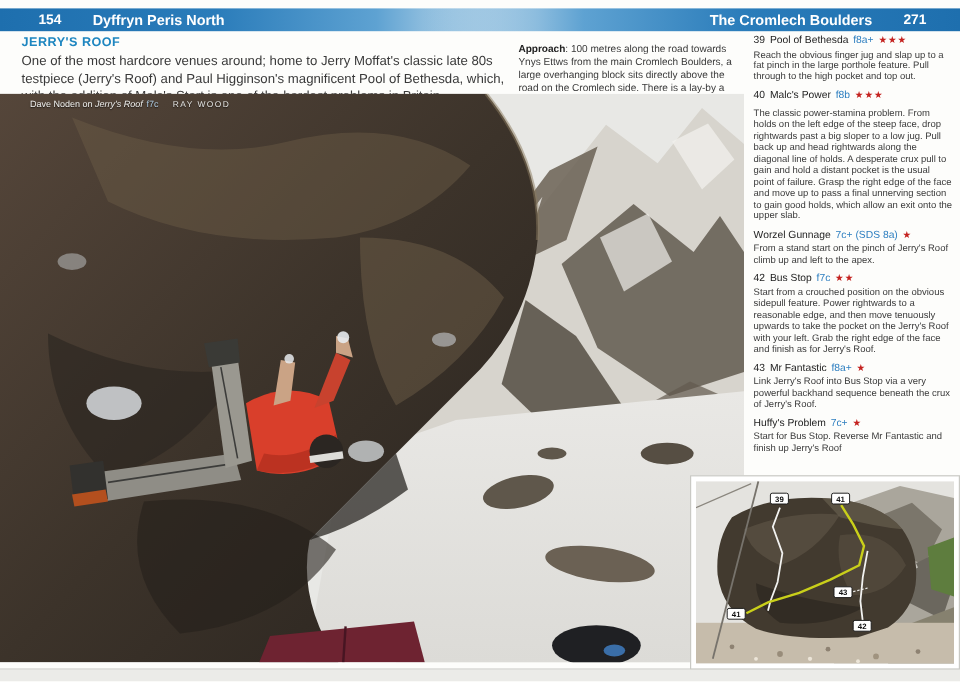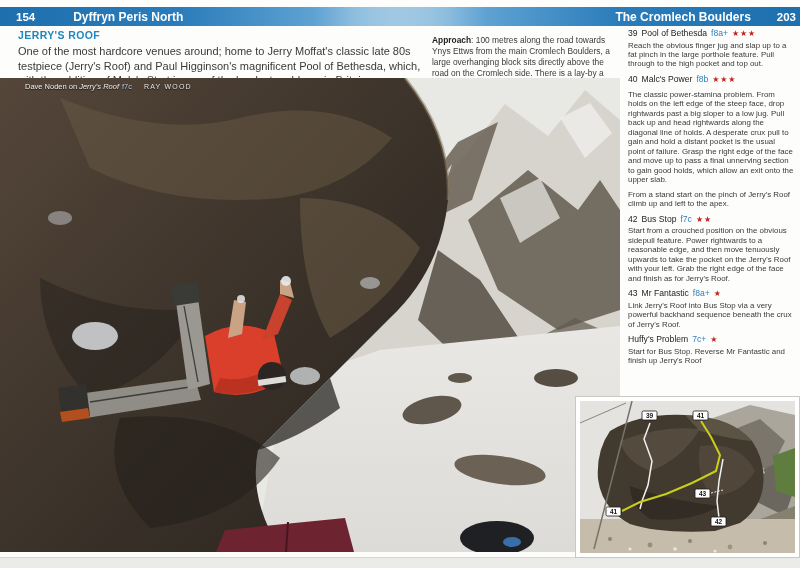--- a/index.html
+++ b/index.html
@@ -4,23 +4,23 @@
 <style>
   * { margin:0; padding:0; box-sizing:border-box; }
   html,body { background:#ffffff; }
   .page {
     position:relative; width:800px; height:568px; overflow:hidden;
     background:#fdfdfb; font-family:"Liberation Sans", sans-serif;
   }
   
   .hdr { position:absolute; top:7px; height:19px; display:flex; align-items:center;
          color:#fff; font-weight:bold; font-size:12px; }
-  .hdr-left  { left:0; width:448px; padding-left:16px; gap:38px;
+  .hdr-left  { left:0; width:448px; padding-left:32px; gap:26px;
     background:linear-gradient(90deg,#1e6fae 0%,#2a7cba 40%,#5ea2d2 70%,rgba(255,255,255,0) 100%); }
-  .hdr-right { right:0; width:448px; justify-content:flex-end; padding-right:4px; gap:26px;
+  .hdr-right { right:0; width:448px; justify-content:flex-end; padding-right:28px; gap:26px;
     background:linear-gradient(270deg,#1e6fae 0%,#2a7cba 40%,#5ea2d2 70%,rgba(255,255,255,0) 100%); }
   .hdr .pgno { font-size:11.5px; }
   
   .intro { position:absolute; left:18px; top:29px; width:408px; }
   .intro h2 { font-size:10.5px; font-weight:bold; color:#1e86c0; letter-spacing:.4px; margin-bottom:3px; }
   .body-text { font-size:11px; line-height:1.33; color:#3a3a3a; }
   .approach { position:absolute; left:432px; top:35px; width:190px;
               font-size:8.4px; line-height:1.3; color:#3a3a3a; }
   .approach b { color:#222; }
   
@@ -54,21 +54,21 @@
 <body>
 
 <div class="page">
 
   <div class="hdr hdr-left">
     <span class="pgno">154</span>
     <span>Dyffryn Peris North</span>
   </div>
   <div class="hdr hdr-right">
     <span>The Cromlech Boulders</span>
-    <span class="pgno">203</span>
+    <span class="pgno">271</span>
   </div>
 
   <div class="intro">
     <h2>JERRY'S ROOF</h2>
     <p class="body-text">One of the most hardcore venues around; home to Jerry Moffat's classic late 80s testpiece (Jerry's Roof) and Paul Higginson's magnificent Pool of Bethesda, which, with the addition of Malc's Start is one of the hardest problems in Britain.</p>
   </div>
 
   <p class="approach"><b>Approach</b><span>: 100 metres along the road towards Ynys Ettws from the main Cromlech Boulders, a large overhanging block sits directly above the road on the Cromlech side. There is a lay-by a further 30 metres towards Ynys Ettws.</span></p>
 
   <div class="photo">
@@ -161,20 +161,21 @@
       <div class="route-head"><span class="num">39</span><span>Pool of Bethesda</span><span class="grade">f8a+</span><span class="stars">★★★</span></div>
       <div class="route-desc">Reach the obvious finger jug and slap up to a fat pinch in the large porthole feature. Pull through to the high pocket and top out.</div>
     </div>
     <div class="route">
       <div class="route-head"><span class="num">40</span><span>Malc's Power</span><span class="grade">f8b</span><span class="stars">★★★</span></div>
     </div>
     <div class="route">
       <div class="route-desc">The classic power-stamina problem. From holds on the left edge of the steep face, drop rightwards past a big sloper to a low jug. Pull back up and head rightwards along the diagonal line of holds. A desperate crux pull to gain and hold a distant pocket is the usual point of failure. Grasp the right edge of the face and move up to pass a final unnerving section to gain good holds, which allow an exit onto the upper slab.</div>
     </div>
     <div class="route">
+      <div class="route-head"><span>Worzel Gunnage</span><span class="grade">7c+ (SDS 8a)</span><span class="stars">★</span></div>
       <div class="route-desc">From a stand start on the pinch of Jerry's Roof climb up and left to the apex.</div>
     </div>
     <div class="route">
       <div class="route-head"><span class="num">42</span><span>Bus Stop</span><span class="grade">f7c</span><span class="stars">★★</span></div>
       <div class="route-desc">Start from a crouched position on the obvious sidepull feature. Power rightwards to a reasonable edge, and then move tenuously upwards to take the pocket on the Jerry's Roof with your left. Grab the right edge of the face and finish as for Jerry's Roof.</div>
     </div>
     <div class="route">
       <div class="route-head"><span class="num">43</span><span>Mr Fantastic</span><span class="grade">f8a+</span><span class="stars">★</span></div>
       <div class="route-desc">Link Jerry's Roof into Bus Stop via a very powerful backhand sequence beneath the crux of Jerry's Roof.</div>
     </div>

